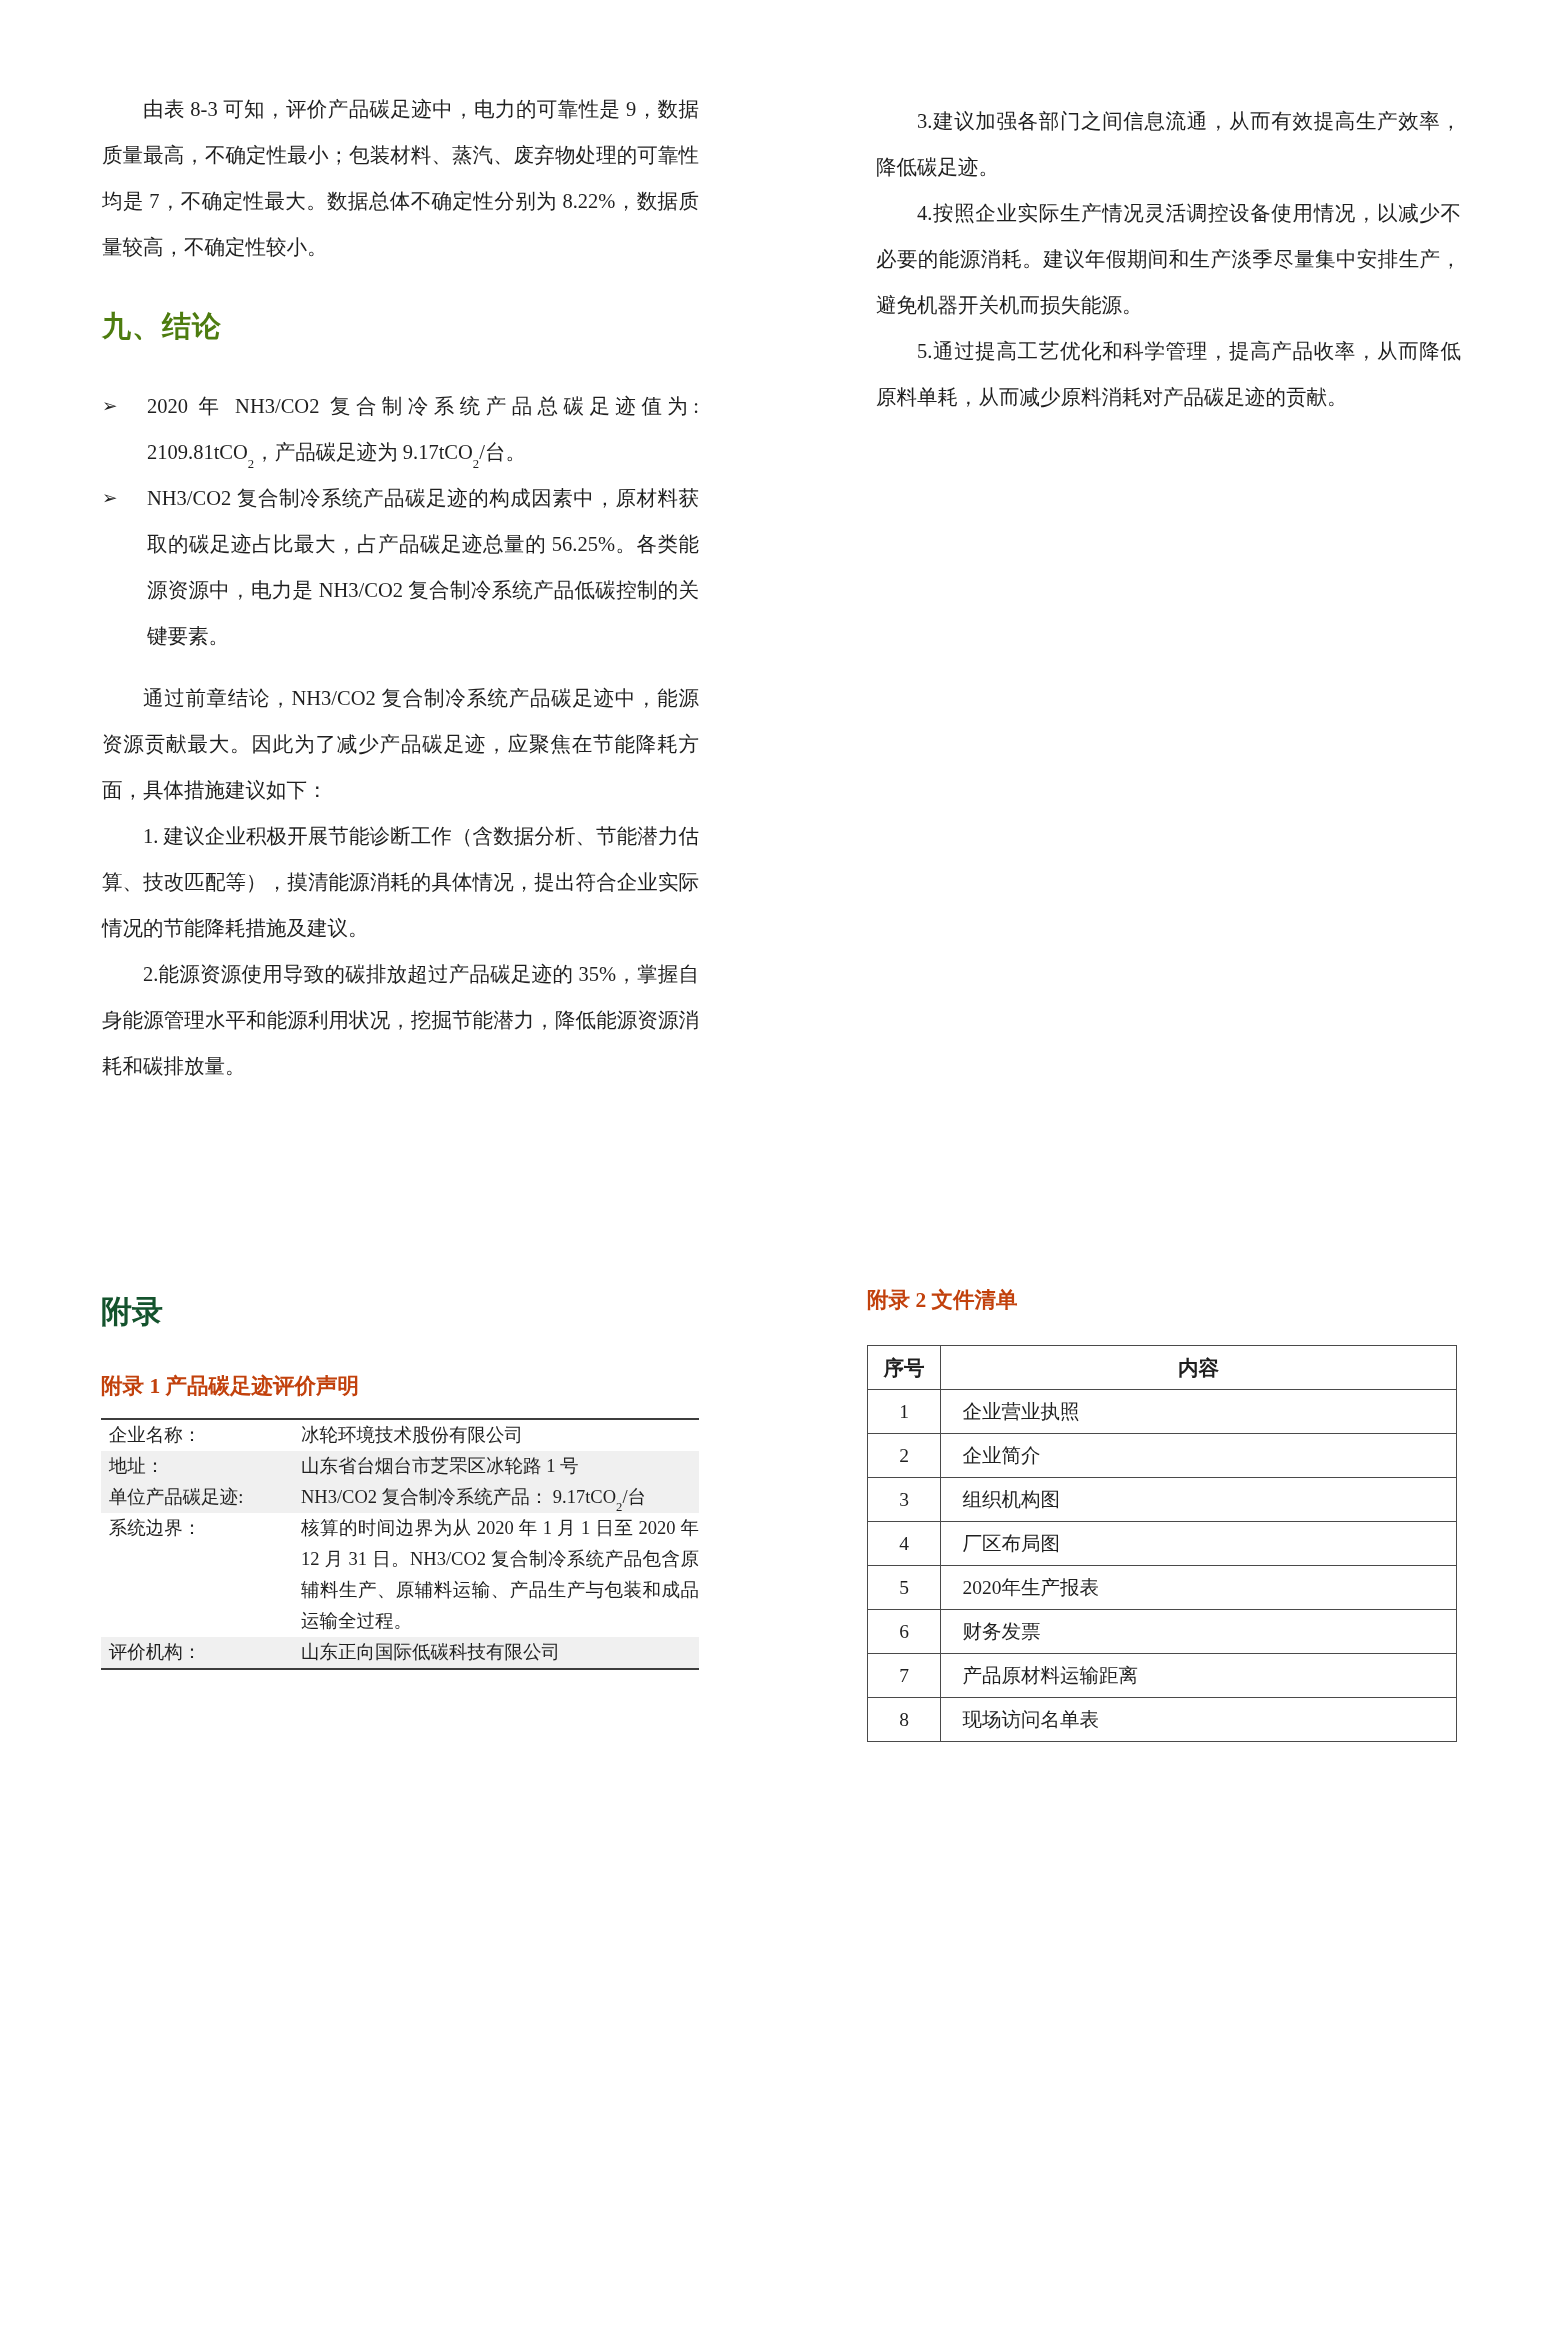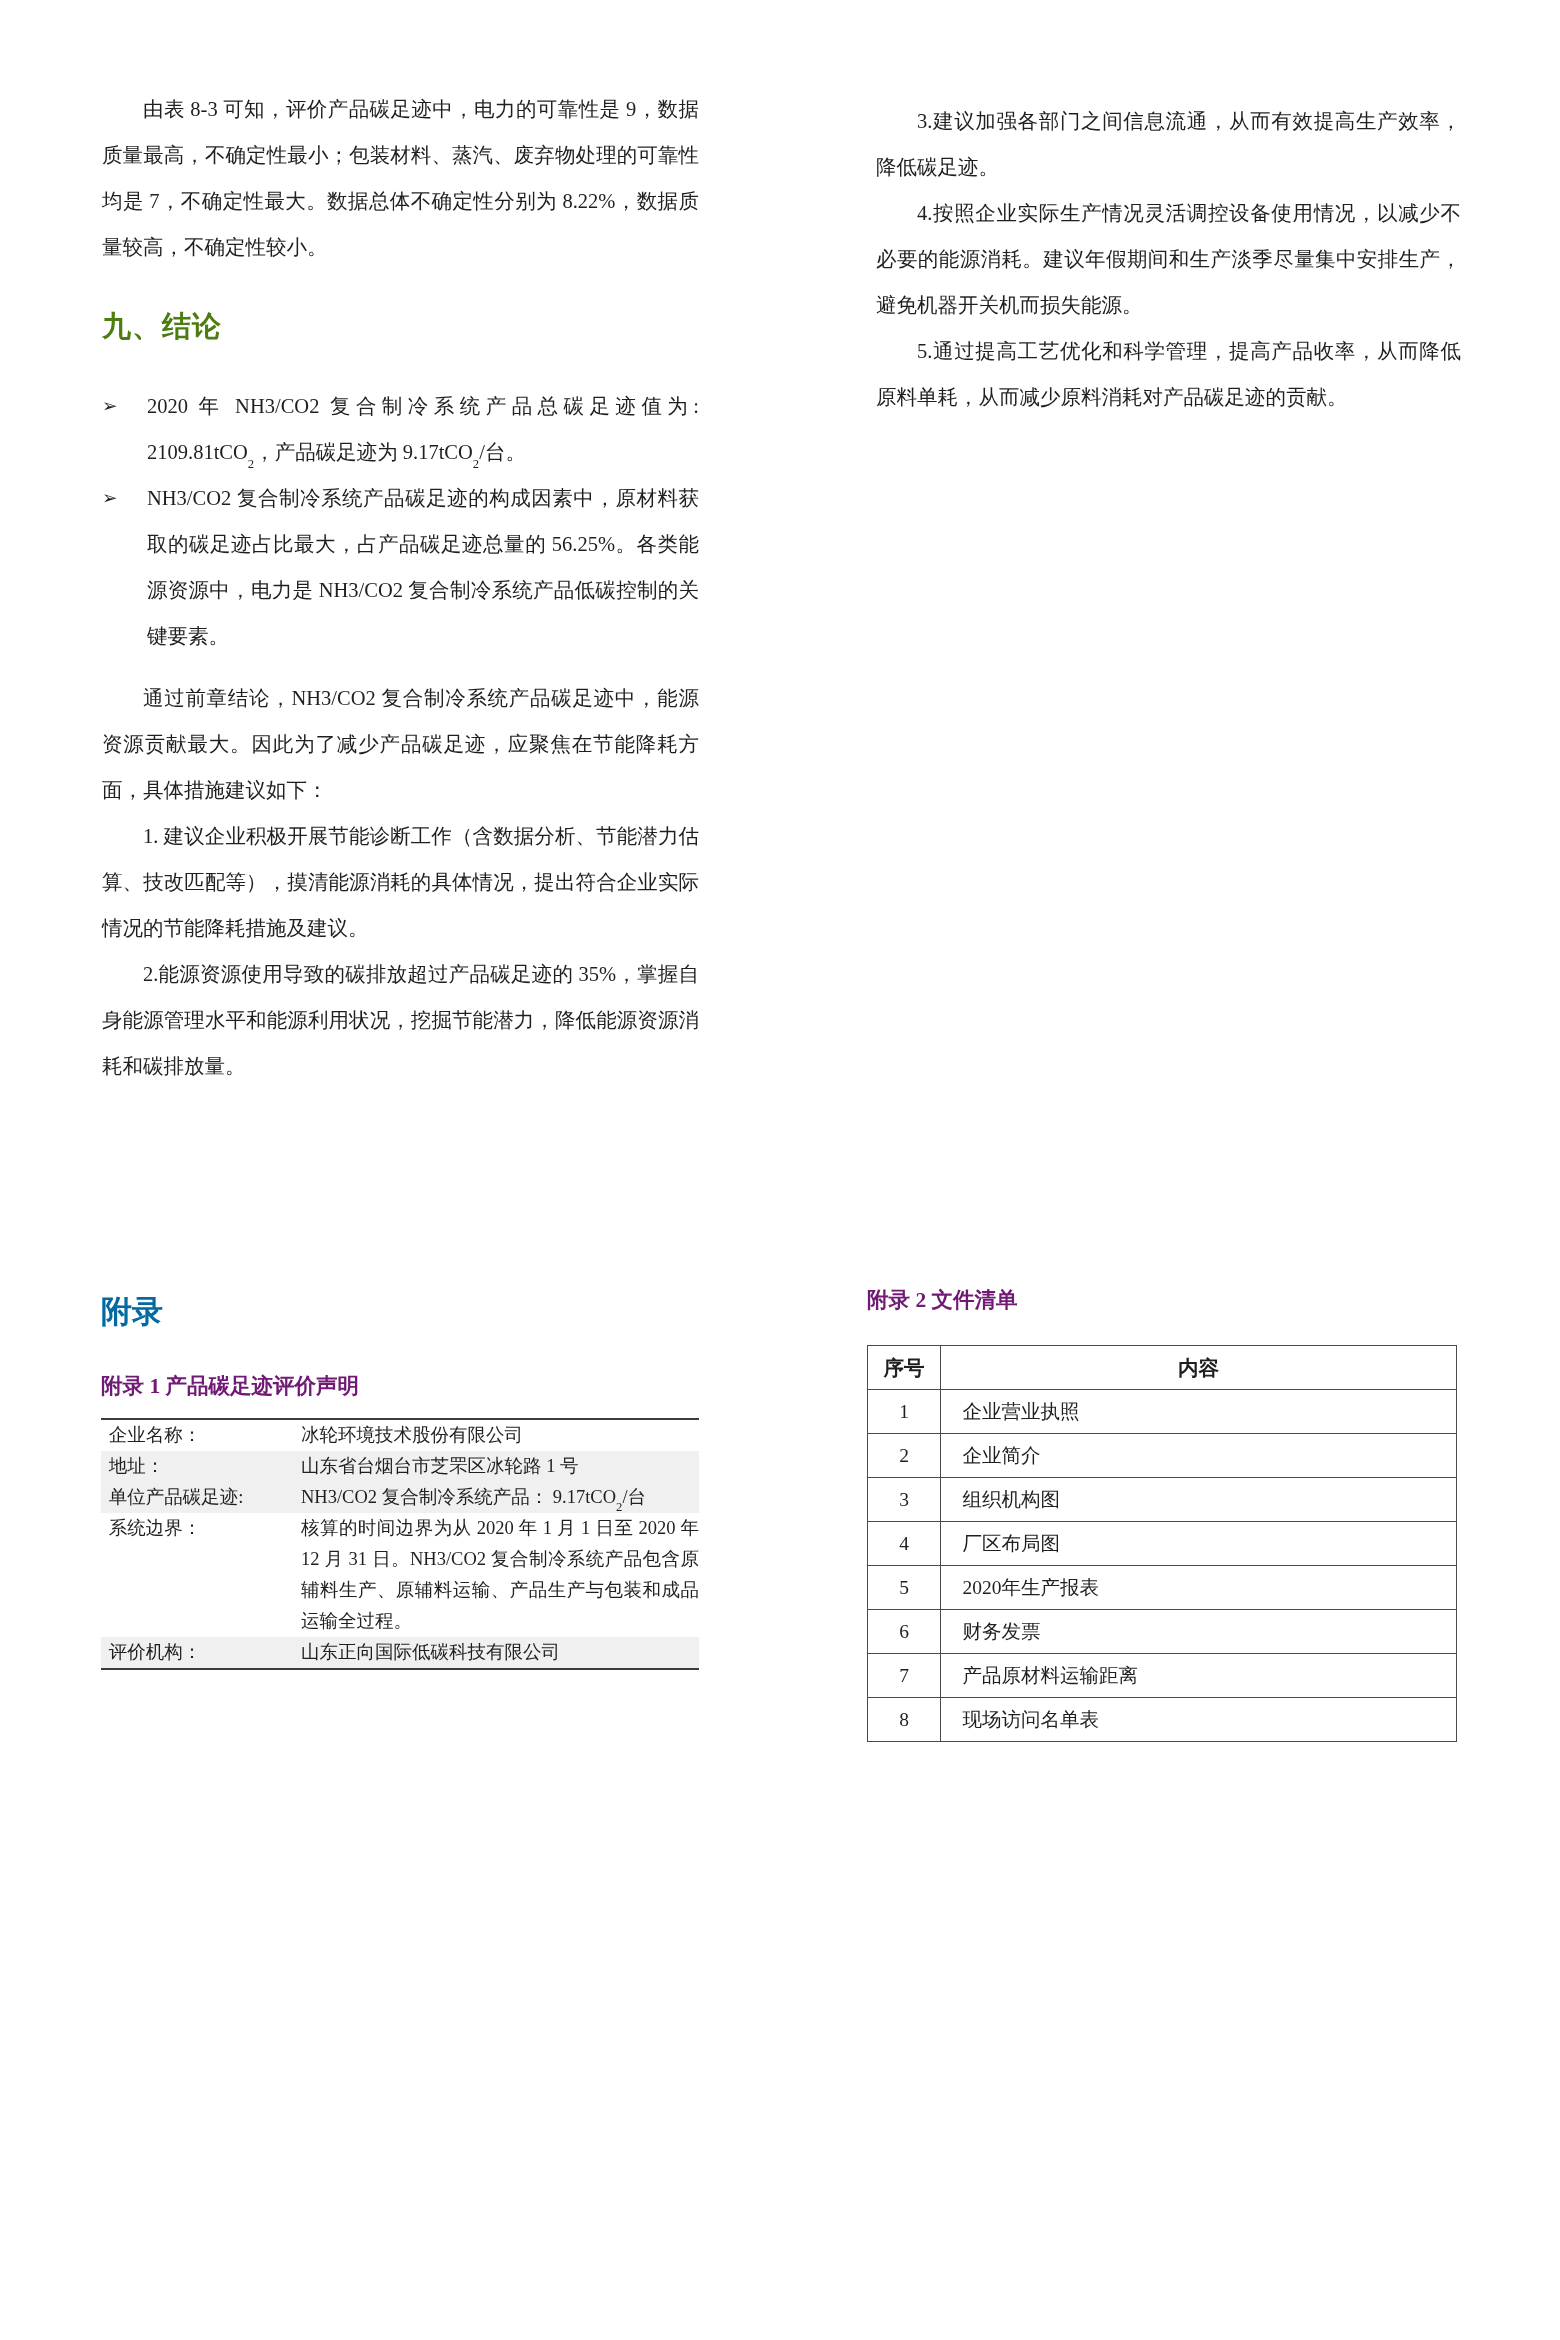--- a/index.html
+++ b/index.html
@@ -33,22 +33,22 @@
   .bullet .marker{
     position:absolute;left:0;top:0;width:39px;
     font-family:"DejaVu Sans",sans-serif;font-size:18.5px;line-height:46px;
   }
   .after-heading{margin-top:15.6px;}
   sub.s{font-size:12.7px;line-height:0;position:relative;top:3.9px;}
 
   
   .appendix-left{position:absolute;left:101px;top:1289px;width:598px;}
   .appendix-right{position:absolute;left:867px;top:1285px;width:590px;}
-  h1.appendix-title{font-size:31px;line-height:45px;font-weight:bold;color:#0369a1;margin:0;}
-  h2.appendix-sub{font-size:21.5px;line-height:31px;font-weight:bold;color:#701a75;margin:37px 0 0 0;}
+  h1.appendix-title{font-size:31px;line-height:45px;font-weight:bold;color:#14532d;margin:0;}
+  h2.appendix-sub{font-size:21.5px;line-height:31px;font-weight:bold;color:#c2410c;margin:37px 0 0 0;}
   .appendix-right h2.appendix-sub{margin:0;}
 
   
   .a1-table{
     margin-top:15.6px;width:100%;
     border-top:2.9px solid var(--border-dark);
     border-bottom:2.9px solid var(--border-dark);
     font-size:18.5px;line-height:31px;
   }
   .a1-row{display:flex;}

